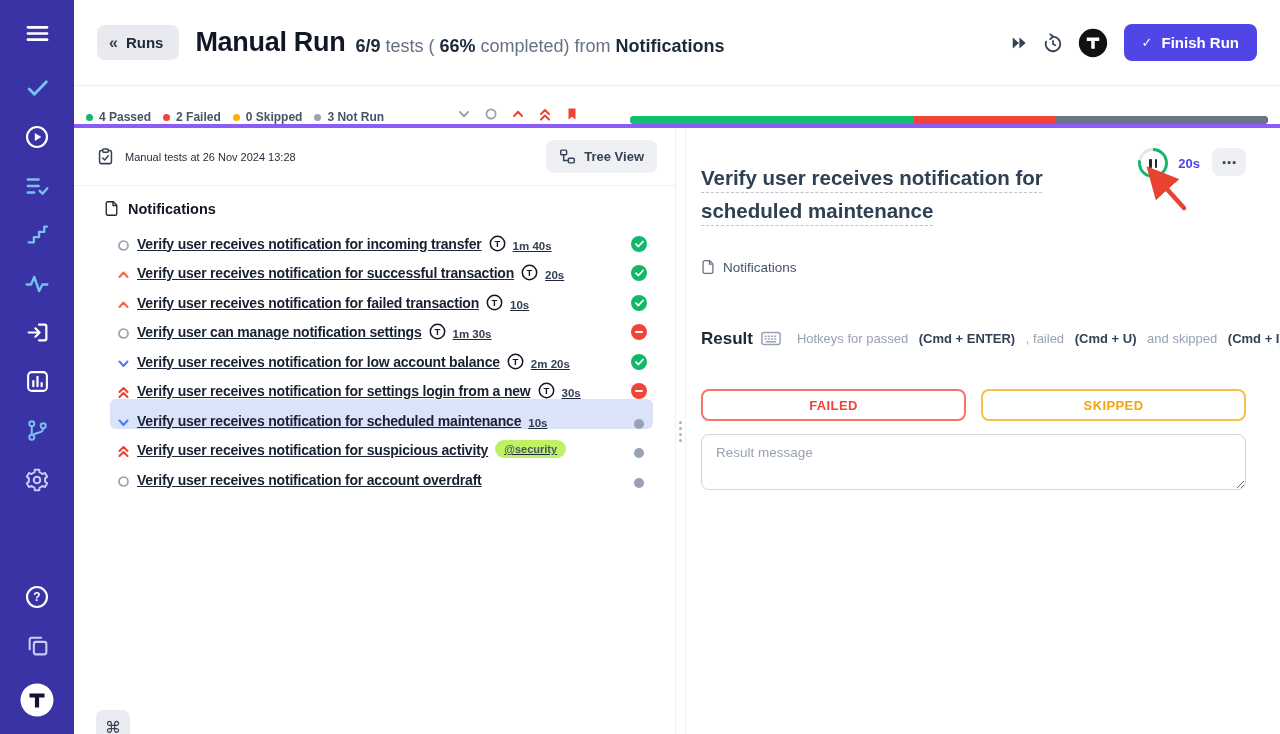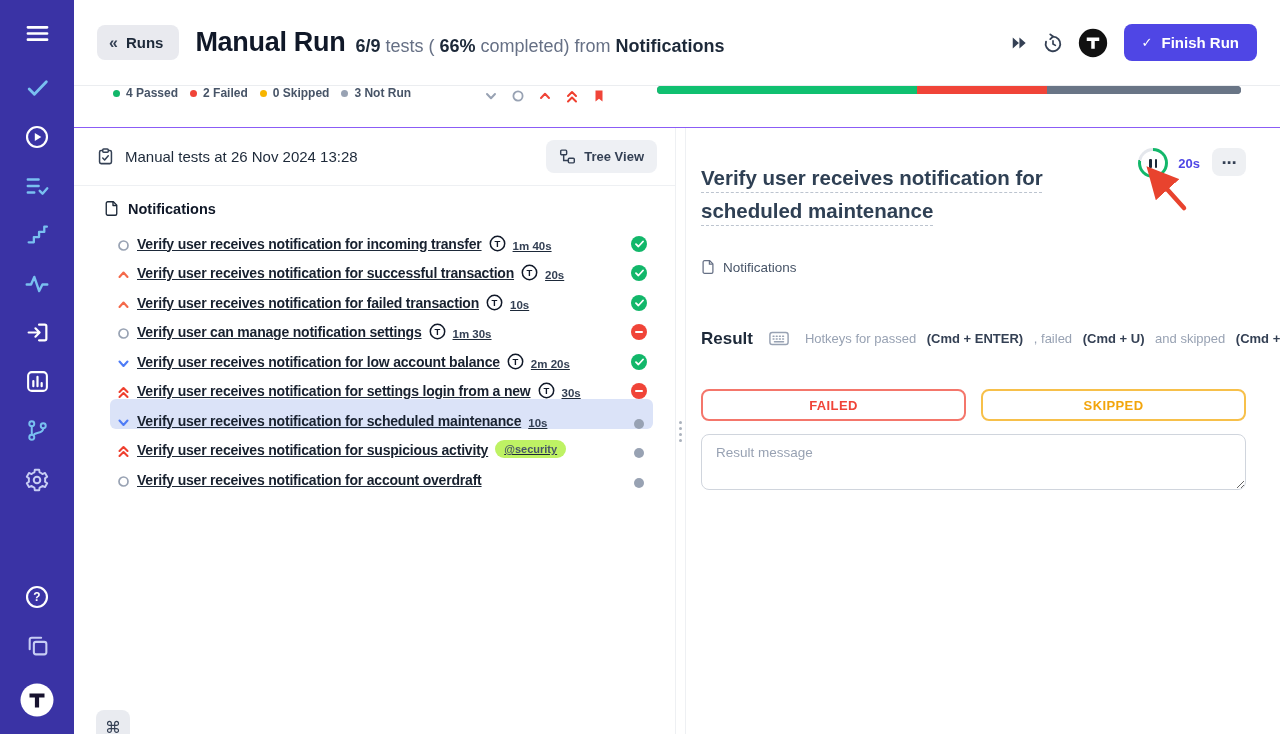--- a/index.html
+++ b/index.html
@@ -32,32 +32,32 @@
   .topbar-spacer{flex:1;}
   .icon-btn{width:34px;height:34px;display:flex;align-items:center;justify-content:center;color:#344054;
     background:none;border:none;cursor:pointer;}
   .top-logo{margin:0 8px;cursor:pointer;}
   .finish-btn{display:flex;align-items:center;gap:9px;background:#4f46e5;color:#fff;border:none;border-radius:8px;
     padding:10px 18px;font-size:15px;font-weight:700;font-family:inherit;margin-left:8px;cursor:pointer;}
   .finish-check{font-size:13px;font-weight:700;}
 
   
   .statusbar{position:absolute;left:74px;top:86px;right:0;height:42px;background:#fff;
-    border-bottom:1px solid #8b5cf6;display:flex;align-items:flex-start;padding:0 39px;box-sizing:border-box;}
+    border-bottom:4px solid #8b5cf6;display:flex;align-items:flex-end;padding:0 12px;box-sizing:border-box;}
   .counts{display:flex;gap:12px;}
   .count{display:flex;align-items:center;gap:6px;font-size:12px;font-weight:700;color:#475467;}
   .dot{width:7px;height:7px;border-radius:50%;background:#98a2b3;}
   .filters{display:flex;gap:7px;margin-left:70px;}
   .filter-btn{width:20px;height:20px;display:flex;align-items:center;justify-content:center;background:none;border:none;cursor:pointer;padding:0;}
   .progressbar{flex:1;margin-left:48px;height:8px;border-radius:4px;overflow:hidden;display:flex;background:#697586;}
 
   
   .left-panel{position:absolute;left:74px;top:128px;width:601px;bottom:0;background:#fff;overflow:hidden;}
   .run-header{display:flex;align-items:center;justify-content:space-between;padding:12px 18px 12px 22px;border-bottom:1px solid #eef0f3;}
-  .run-title-wrap{display:flex;gap:10px;align-items:center;font-size:15px;color:#1d2939;font-weight:500;}
+  .run-title-wrap{display:flex;gap:10px;align-items:center;font-size:11px;color:#1d2939;font-weight:500;}
   .run-title-wrap .ic{color:#344054;}
   .tree-btn{display:flex;gap:8px;align-items:center;background:#eef0f4;border:none;border-radius:8px;
     padding:8px 13px;font-size:13px;font-weight:700;color:#344054;font-family:inherit;cursor:pointer;}
   .folder-row{display:flex;align-items:center;gap:9px;margin:14px 0 5px 30px;font-size:14.5px;font-weight:700;color:#101828;}
   .folder-row .ic{color:#1d2939;}
   .test-row{display:flex;align-items:flex-end;height:29.5px;margin:0 22px 0 36px;padding:0 6px;border-radius:6px;cursor:pointer;text-decoration:underline;}
   .test-row.selected{background:#dbe3f8;}
   .prio{width:14px;display:flex;justify-content:center;flex-shrink:0;}
   .t-title{margin-left:7px;font-size:14px;font-weight:600;color:#18212f;white-space:nowrap;letter-spacing:-0.2px;flex-shrink:0;}
   .t-logo{margin-left:7px;display:flex;flex-shrink:0;}
@@ -87,21 +87,21 @@
   .timer-btn{width:30px;height:30px;border-radius:50%;background:conic-gradient(#12b76a 0 78%,#e4e7ec 78% 100%);
     display:flex;align-items:center;justify-content:center;border:none;padding:0;cursor:pointer;}
   .timer-inner{width:24px;height:24px;border-radius:50%;background:#fff;display:flex;align-items:center;justify-content:center;gap:2.6px;}
   .pause-bar{width:2.6px;height:9px;background:#1d2939;border-radius:1px;}
   .timer-label{font-size:13px;font-weight:700;color:#4f46e5;margin-top:8px;}
   .more-btn{width:34px;height:28px;background:#eef0f3;border-radius:8px;border:none;color:#344054;
     font-size:15px;font-weight:700;line-height:1;margin-left:2px;cursor:pointer;font-family:inherit;}
   .annot-arrow{position:absolute;left:6px;top:18px;pointer-events:none;}
   .breadcrumb{display:flex;align-items:center;gap:8px;margin-top:15px;color:#475467;font-size:13.5px;}
   .breadcrumb .ic{color:#667085;}
-  .result-row{display:flex;align-items:center;margin-top:26px;gap:16px;text-align:center;}
+  .result-row{display:flex;align-items:center;margin-top:26px;gap:8px;text-align:center;}
   .result-heading{font-size:17px;font-weight:800;color:#1d2939;}
   .hotkeys{display:flex;align-items:center;gap:7px;font-size:13px;color:#98a2b3;}
   .hotkeys span{white-space:pre;}
   .hotkeys b{color:#344054;font-weight:700;white-space:pre;}
   .hotkeys .ic{color:#98a2b3;}
   .result-buttons{display:flex;gap:15px;margin-top:13px;}
   .rb{flex:1;height:32px;border-radius:8px;background:#fff;font-size:13px;font-weight:800;letter-spacing:.4px;
     border:2px solid;font-family:inherit;cursor:pointer;}
   .rb-passed{color:#12b76a;border-color:#3bbd85;}
   .rb-failed{color:#f04438;border-color:#f4766b;}

